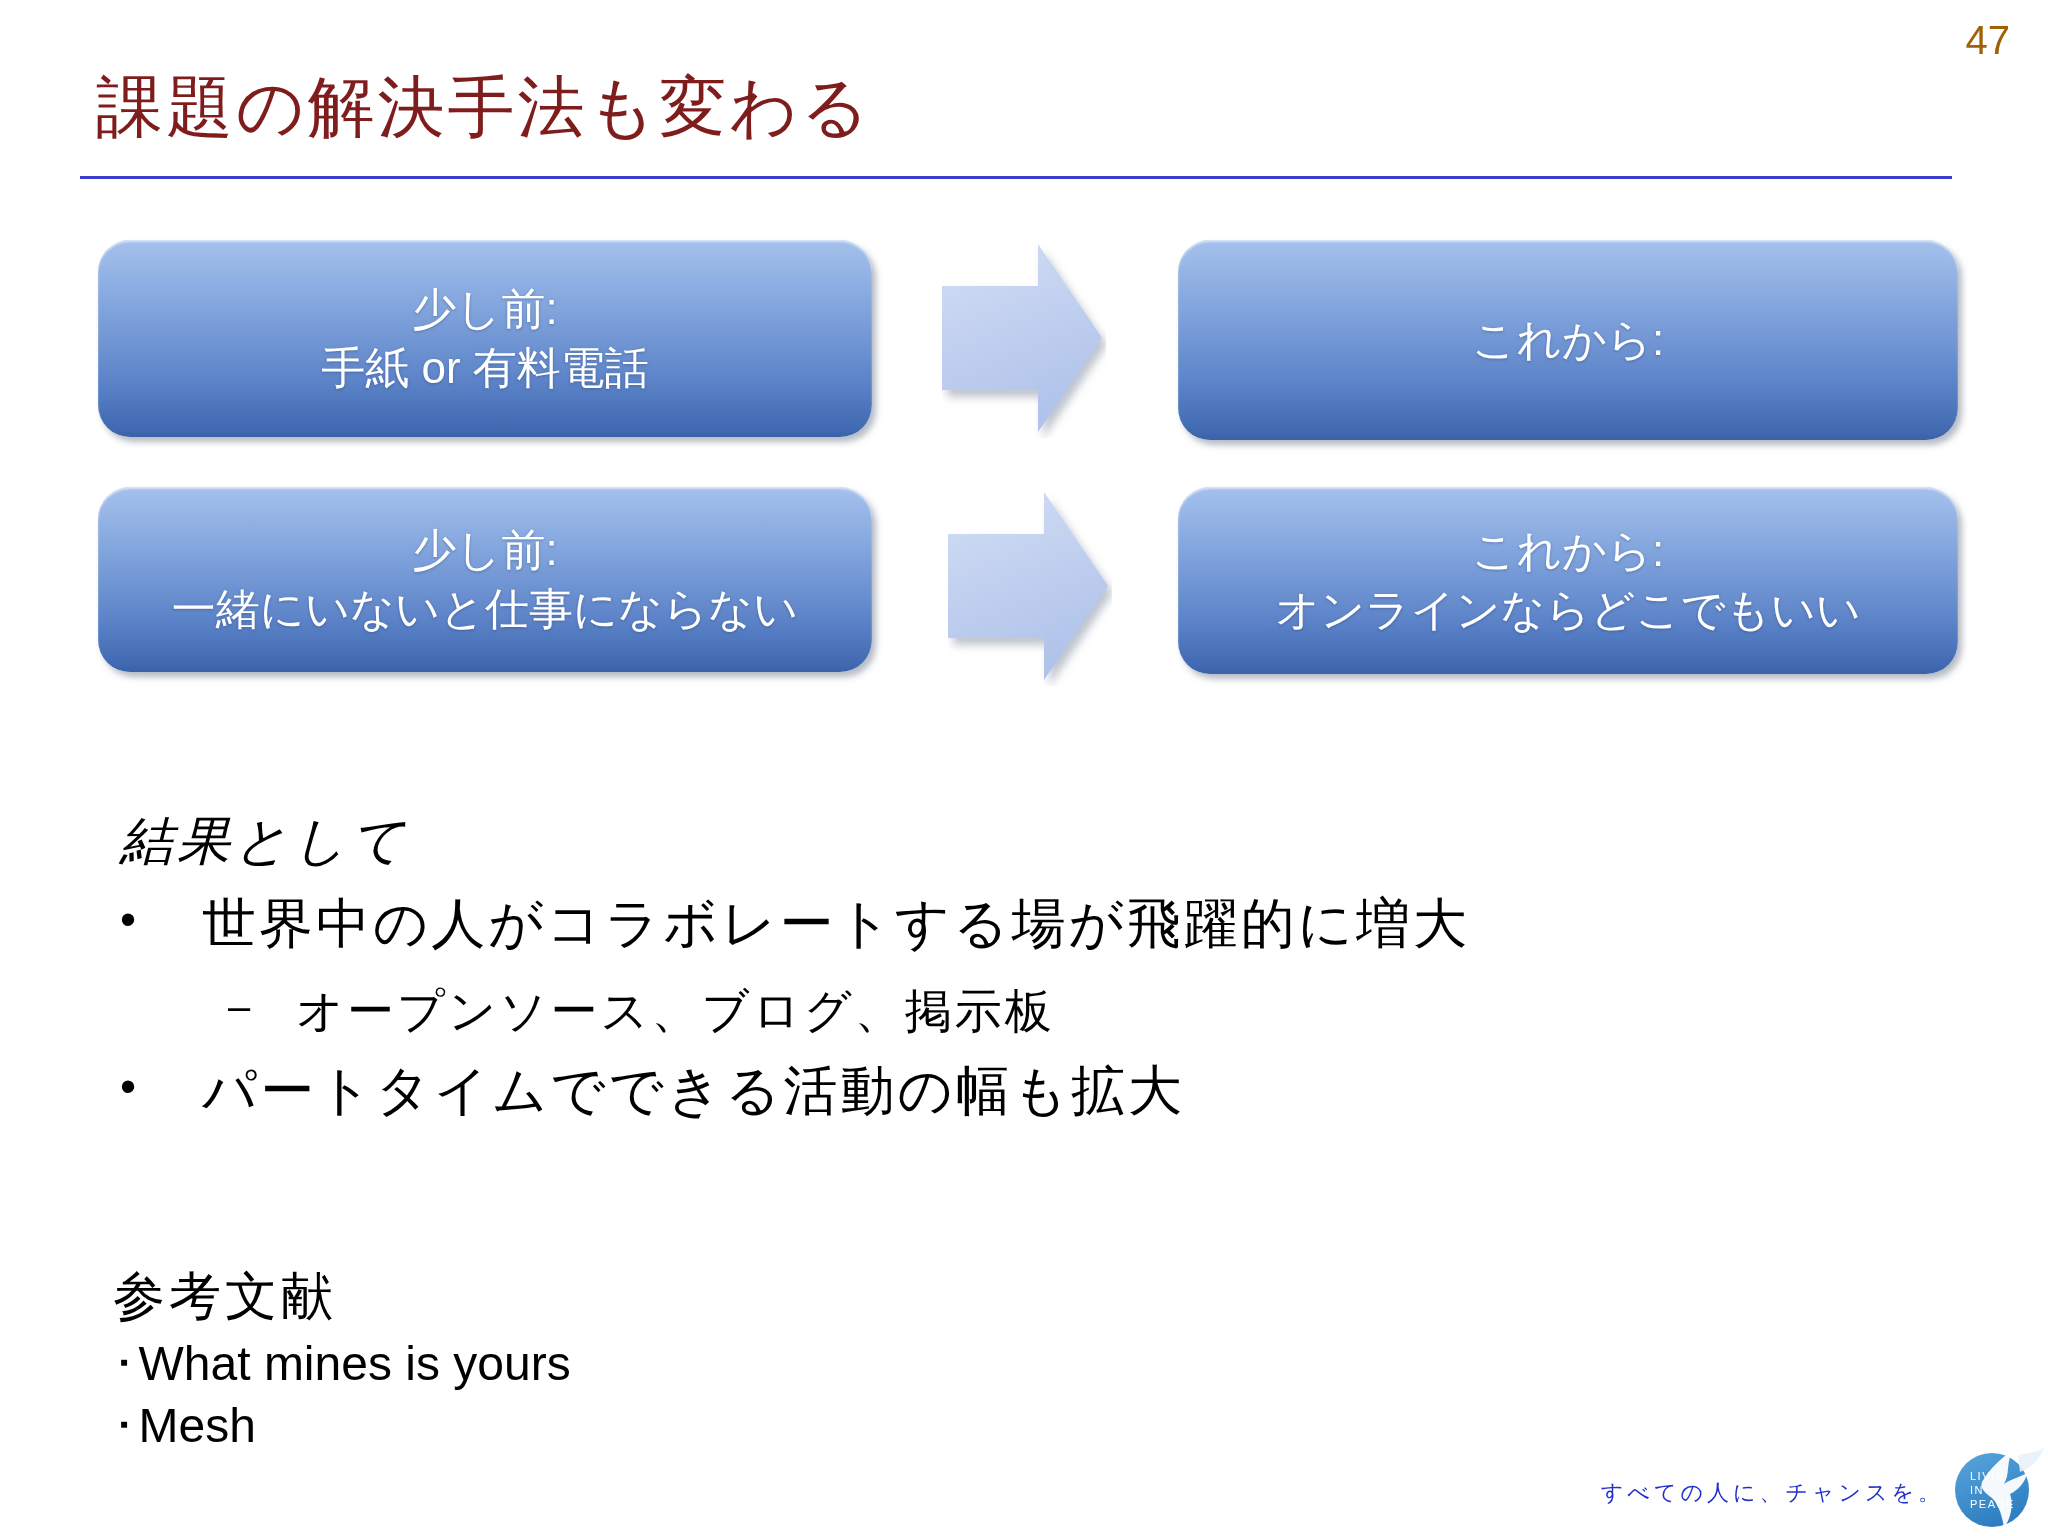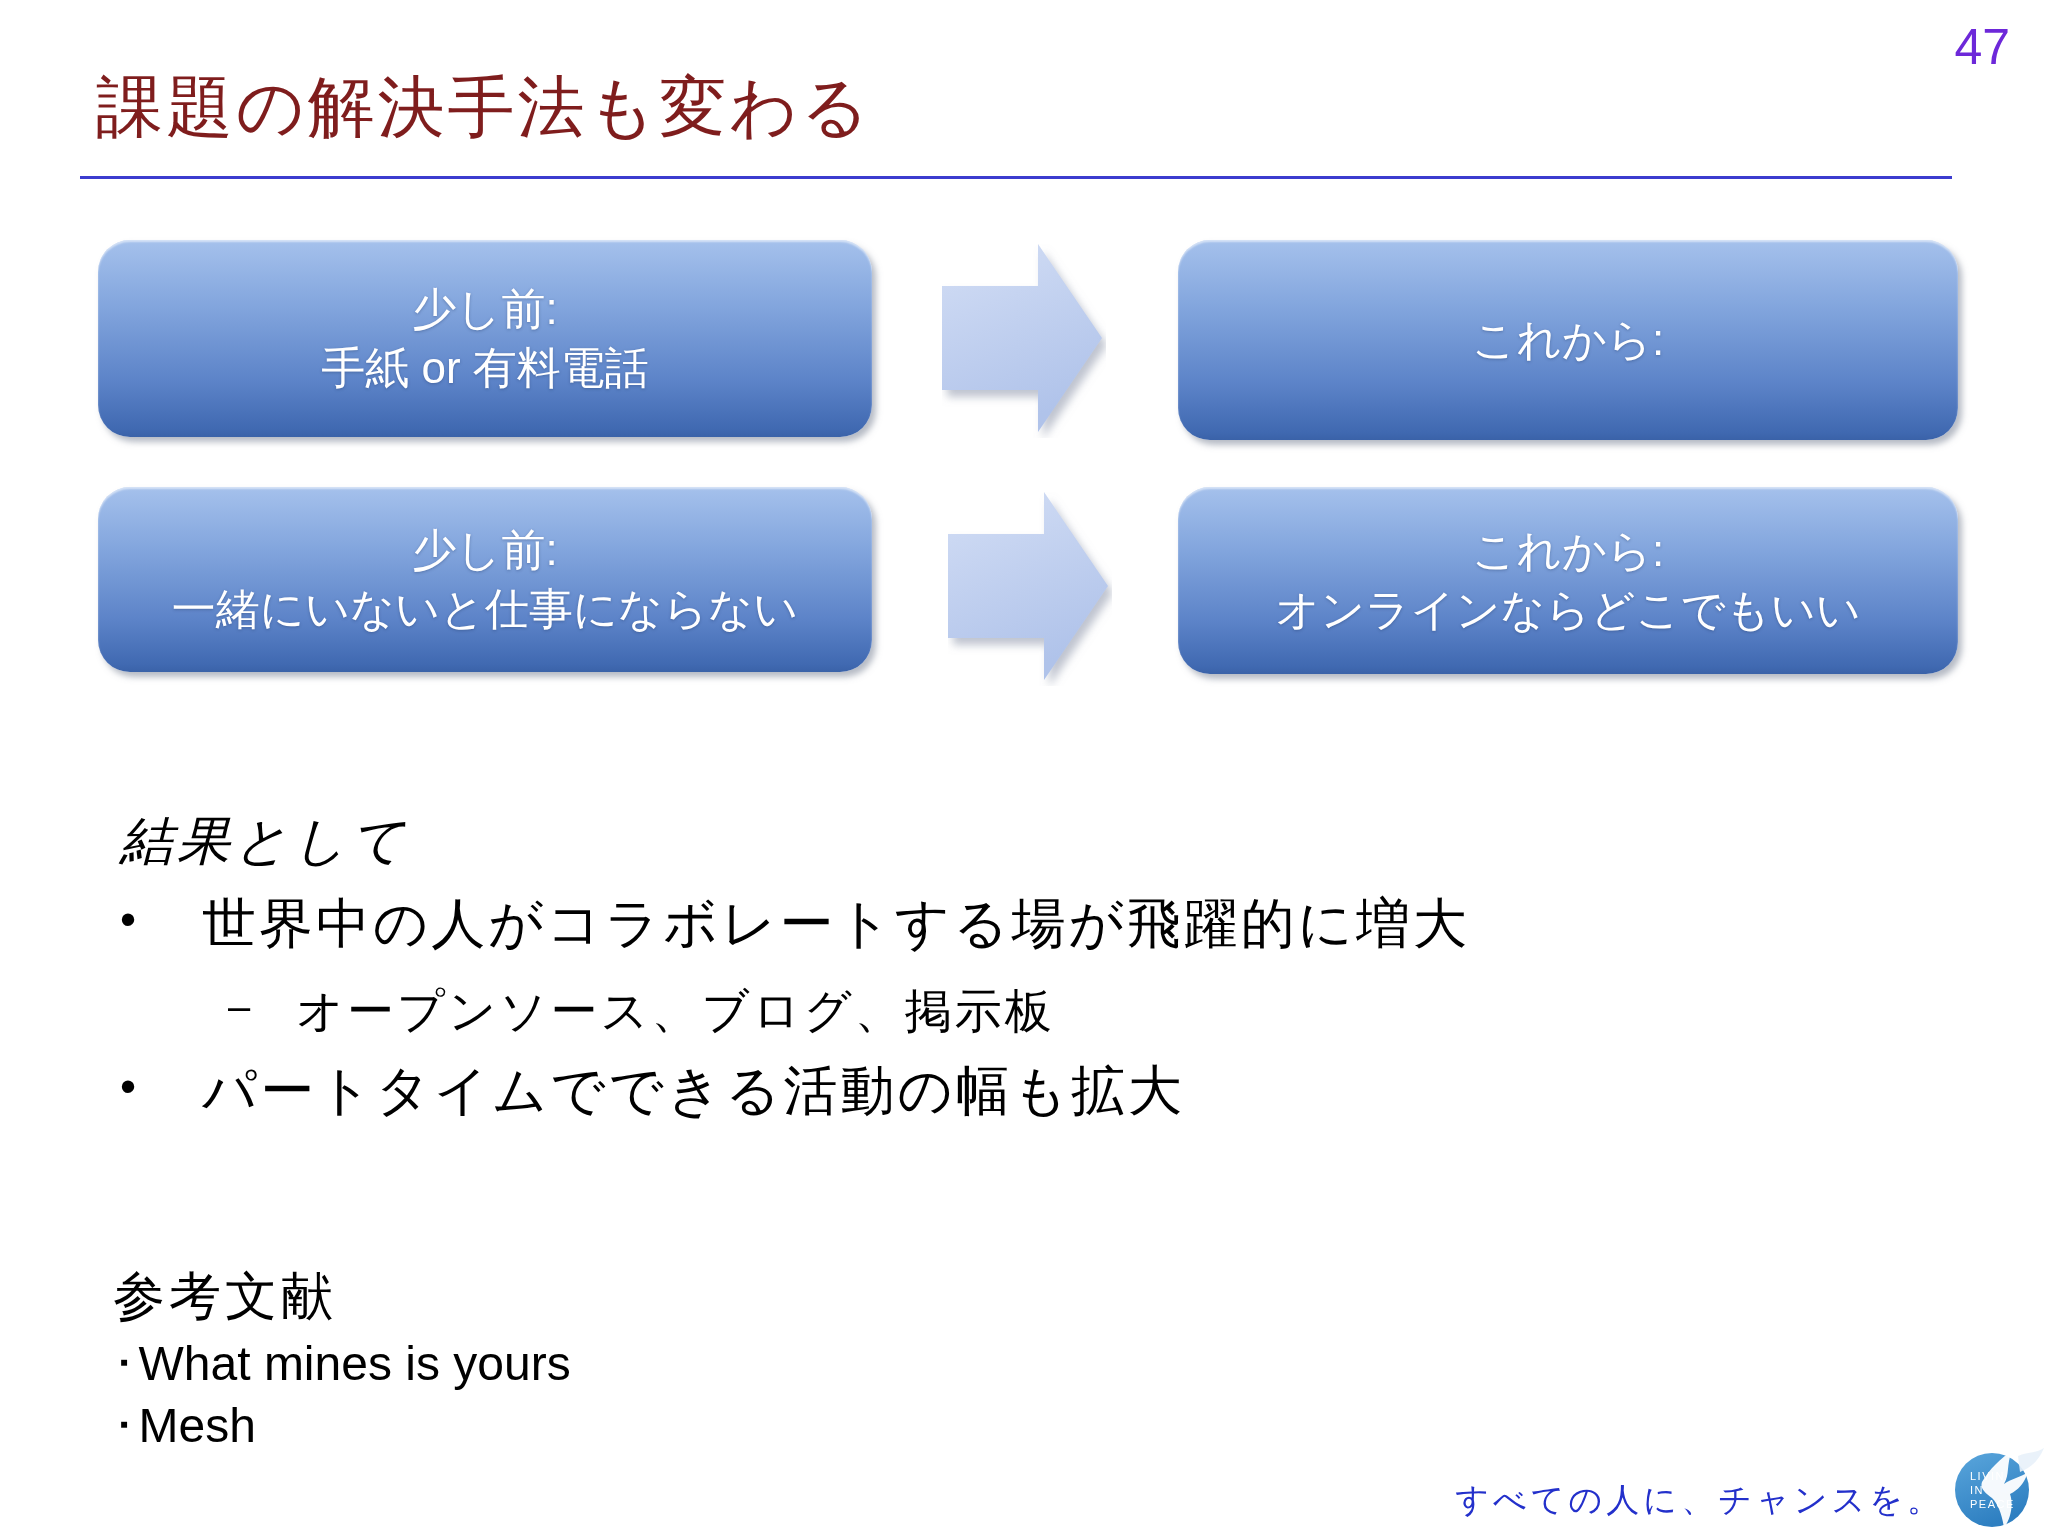--- a/index.html
+++ b/index.html
@@ -6,21 +6,21 @@
   .slide{
     position:relative;
     width:2048px;height:1536px;
     background:#ffffff;
     overflow:hidden;
     font-family:"Liberation Sans","DejaVu Sans",sans-serif;
     color:#000;
   }
   .page-number{
     position:absolute;top:18px;right:38px;
-    font-size:50px;color:#6d28d9;
+    font-size:40px;color:#a16207;
   }
   .slide-title{
     position:absolute;left:96px;top:62px;margin:0;
     font-size:67px;font-weight:500;letter-spacing:3px;
     color:#7f1d1d;white-space:nowrap;
   }
   .title-rule{
     position:absolute;left:80px;top:176px;
     width:1872px;height:3px;background:#3c3ccf;
   }
@@ -59,21 +59,21 @@
     position:absolute;left:113px;top:1262px;
     font-size:52px;letter-spacing:4px;
   }
   .ref-item{position:absolute;font-size:48px;display:flex;align-items:center;white-space:nowrap;}
   .ref-1{left:120px;top:1336px;}
   .ref-2{left:120px;top:1398px;}
   .ref-marker{font-size:0.5em;margin-right:10px;position:relative;top:-2px;}
 
   .tagline{
     position:absolute;right:104px;top:1478px;
-    font-size:33px;letter-spacing:4px;
+    font-size:22px;letter-spacing:4px;
     color:#2330cb;white-space:nowrap;
   }
   .logo{position:absolute;left:1954px;top:1422px;width:94px;height:114px;}
 </style>
 </head>
 <body>
 
 <div class="slide">
 
   <div class="page-number">47</div>

